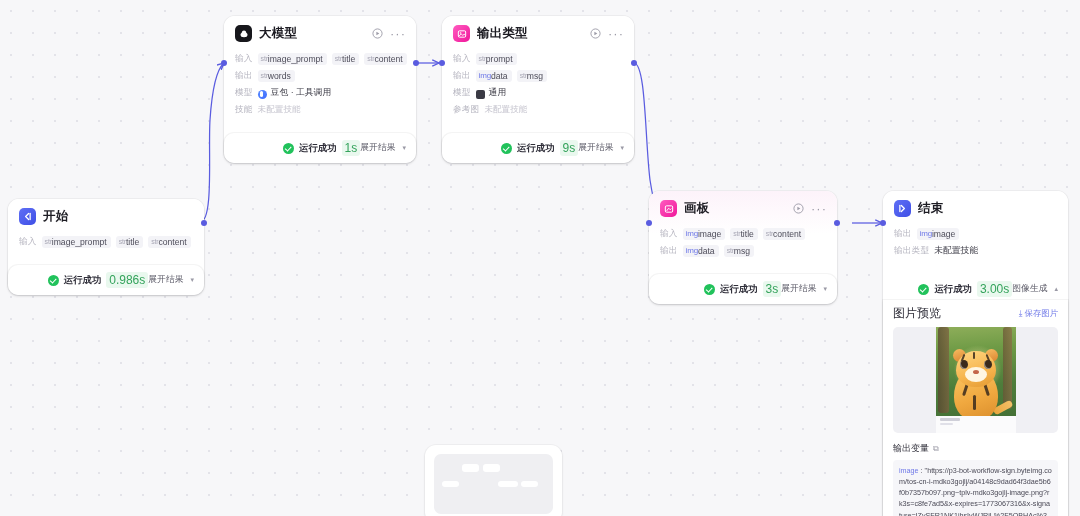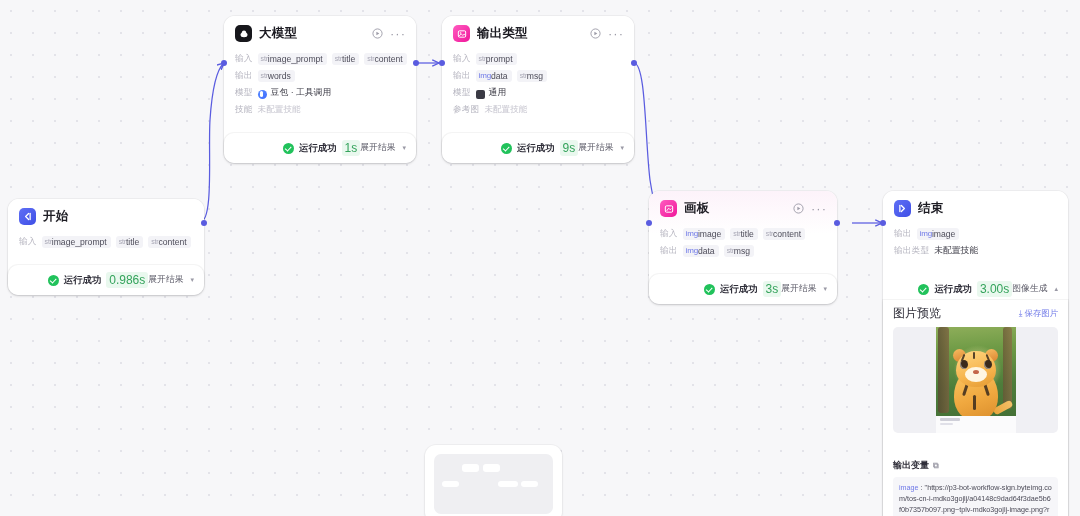--- a/index.html
+++ b/index.html
@@ -187,22 +187,21 @@
   }
   .thumb-cap {
     position: absolute; left: 0; right: 0; bottom: 0; height: 17px;
     background: #fbfbfc; padding: 2px 4px;
   }
   .cap-l1 { width: 20px; height: 3px; background: #cfcfd8; border-radius: 1px; margin-bottom: 2px; }
   .cap-l2 { width: 13px; height: 2.4px; background: #e0e0e8; border-radius: 1px; }
 
   .outvar-hd {
     display: flex; align-items: center; gap: 4px;
-    margin: 26px 0 5px 0;
-    font-weight: bold;
+    margin: 9px 0 5px 0;
   }
   .outvar-title { font-size: 9px; color: #2f2e39; }
   .outvar-box {
     background: #f6f6f9; border-radius: 4px; padding: 5px 6px;
     font-size: 7.2px; line-height: 1.55; color: #4a4956;
     word-break: break-all; font-family: "Liberation Sans", sans-serif;
   }
   .ov-key { color: #6f79e8; }
 
   

